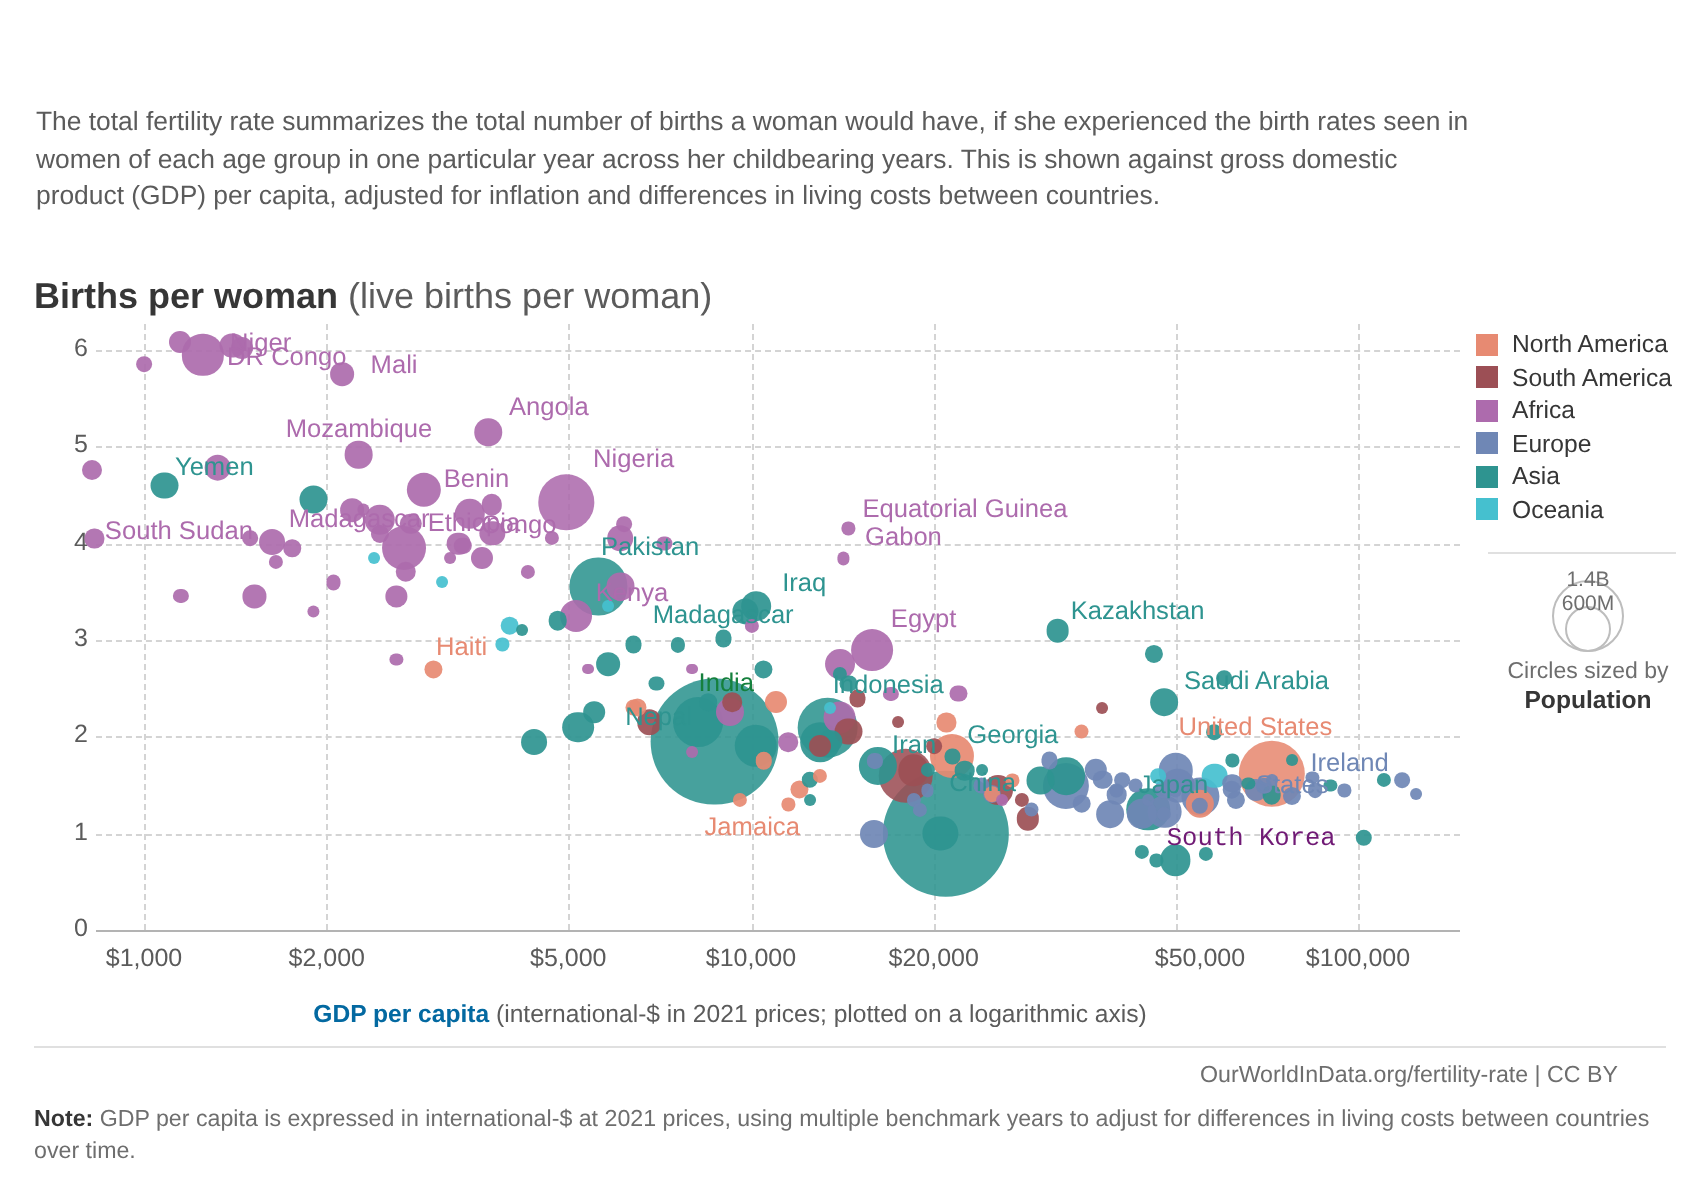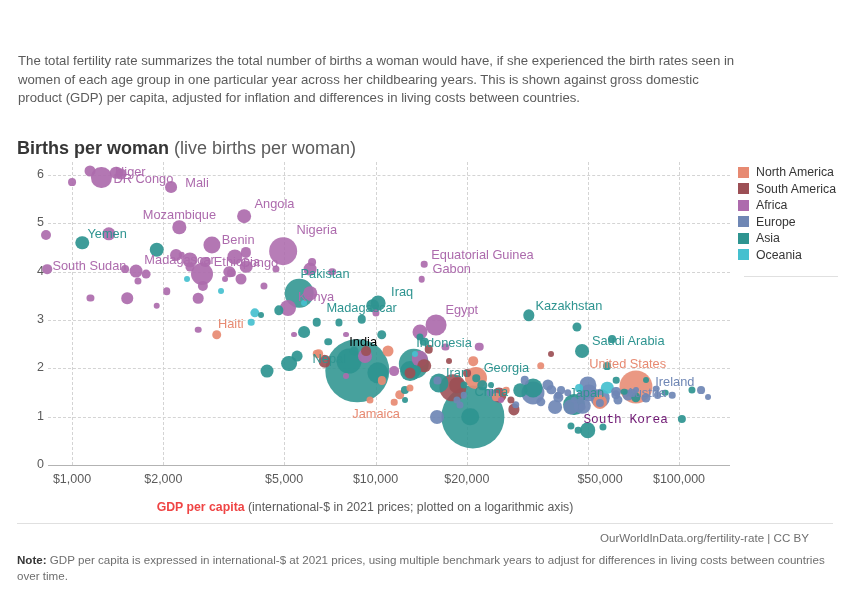--- a/index.html
+++ b/index.html
@@ -34,21 +34,21 @@
   
   .ylab{
     position:absolute;left:17px;top:138px;font-size:18px;color:#5b5b5b;
     white-space:nowrap;
   }
   .ylab b{color:#363636;font-weight:700;}
   .xlab{
     position:absolute;left:0;top:500px;width:730px;text-align:center;
     font-size:12.3px;color:#5b5b5b;white-space:nowrap;
   }
-  .xlab b{color:#ef4444;font-weight:700;}
+  .xlab b{color:#0369a1;font-weight:700;}
 
   
   #plot{position:absolute;left:0;top:0;width:730px;height:500px;}
   .gridv{position:absolute;width:0;border-left:1px dashed #d4d4d4;top:162px;height:303px;}
   .gridh{position:absolute;left:48px;width:682px;border-top:1px dashed #d4d4d4;height:0;}
   .axisline{position:absolute;left:48px;top:465px;width:682px;height:1px;background:#b3b3b3;}
   .ytick{position:absolute;left:20px;width:24px;text-align:right;font-size:12.5px;color:#5b5b5b;}
   .xtick{position:absolute;top:472px;font-size:12.5px;color:#5b5b5b;transform:translateX(-50%);white-space:nowrap;}
 
   .dot{position:absolute;border-radius:50%;transform:translate(-50%,-50%);}
@@ -323,30 +323,30 @@
       <div class="lbl" style="left: 482.475px; top: 254.417px; color: rgb(173, 107, 173);">Equatorial Guinea</div>
       <div class="lbl" style="left: 451.72px; top: 267.917px; color: rgb(173, 107, 173);">Gabon</div>
       <div class="lbl" style="left: 325.075px; top: 273.417px; color: rgb(46, 148, 144);">Pakistan</div>
       <div class="lbl" style="left: 316.033px; top: 295.917px; color: rgb(173, 107, 173);">Kenya</div>
       <div class="lbl" style="left: 402.11px; top: 291.083px; color: rgb(46, 148, 144);">Iraq</div>
       <div class="lbl" style="left: 361.613px; top: 307.033px; color: rgb(46, 148, 144);">Madagascar</div>
       <div class="lbl" style="left: 461.792px; top: 308.833px; color: rgb(173, 107, 173);">Egypt</div>
       <div class="lbl" style="left: 230.806px; top: 322.5px; color: rgb(231, 138, 114);">Haiti</div>
       <div class="lbl" style="left: 568.813px; top: 305.167px; color: rgb(46, 148, 144);">Kazakhstan</div>
       <div class="lbl" style="left: 628.257px; top: 340.417px; color: rgb(46, 148, 144);">Saudi Arabia</div>
-      <div class="lbl" style="left: 363.144px; top: 340.75px; color: #000000; text-align: center;">India</div>
+      <div class="lbl" style="left: 363.144px; top: 340.75px; color: #15803d; text-align: center;">India</div>
       <div class="lbl" style="left: 444.076px; top: 341.5px; color: rgb(46, 148, 144);">Indonesia</div>
       <div class="lbl" style="left: 285.288px; top: 357.75px; color: rgb(46, 148, 144); margin-left: 44px;">Nepal</div>
       <div class="lbl" style="left: 457.088px; top: 371.833px; color: rgb(46, 148, 144);">Iran</div>
       <div class="lbl" style="left: 376.119px; top: 412.75px; color: rgb(231, 138, 114);">Jamaica</div>
       <div class="lbl" style="left: 506.395px; top: 367px; color: rgb(46, 148, 144);">Georgia</div>
       <div class="lbl" style="left: 491.294px; top: 390.667px; color: rgb(46, 148, 144);">China</div>
       <div class="lbl" style="left: 627.7px; top: 362.7px; color: rgb(231, 138, 114);">United States</div>
       <div class="lbl" style="left: 586.75px; top: 391.583px; color: rgb(46, 148, 144);">Japan</div>
-      <div class="lbl" style="left: 646.1px; top: 391.75px; color: rgb(111, 135, 181);">Austria</div>
+      <div class="lbl" style="left: 646.1px; top: 391.75px; color: rgb(111, 135, 181);">States</div>
       <div class="lbl" style="left: 674.816px; top: 381.083px; color: rgb(111, 135, 181);">Ireland</div>
       <div class="lbl" style="left: 625.637px; top: 419px; color: #701a75; font-family: Liberation Mono, monospace;">South Korea</div>
     </div>
 
   <div class="xlab">
     <b>GDP per capita</b><span> (international-$ in 2021 prices; plotted on a logarithmic axis)</span>
   </div>
 
   <div class="legend" id="legend">
       <div class="lrow">
@@ -369,20 +369,32 @@
         <span class="lsw" style="background: rgb(46, 148, 144);"></span>
         <span class="ltx">Asia</span>
       </div>
       <div class="lrow">
         <span class="lsw" style="background: rgb(69, 192, 207);"></span>
         <span class="ltx">Oceania</span>
       </div>
     </div>
   <div class="lsep"></div>
 
+  <div class="sizewrap">
+    <div class="sizecircs">
+      <div class="sc sc1"></div>
+      <div class="sc sc2"></div>
+      <div class="szt szt1">1.4B</div>
+      <div class="szt szt2">600M</div>
+    </div>
+    <div class="sizecap">
+      <span>Circles sized by</span><br>
+      <b>Population</b>
+    </div>
+  </div>
 
   <div class="fsep"></div>
   <div class="owidlink">OurWorldInData.org/fertility-rate | CC BY</div>
   <div class="note">
     <b>Note:</b><span> GDP per capita is expressed in international-$ at 2021 prices, using multiple benchmark years to adjust for differences in living costs between countries over time.</span>
   </div>
 
 </div>
 
 </body></html>

